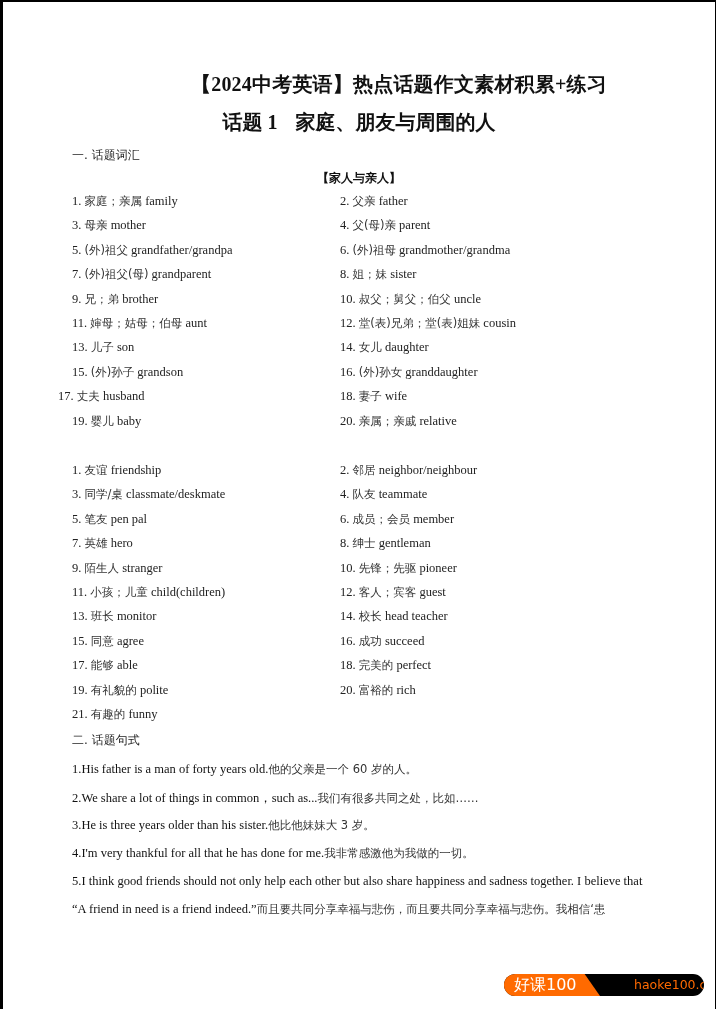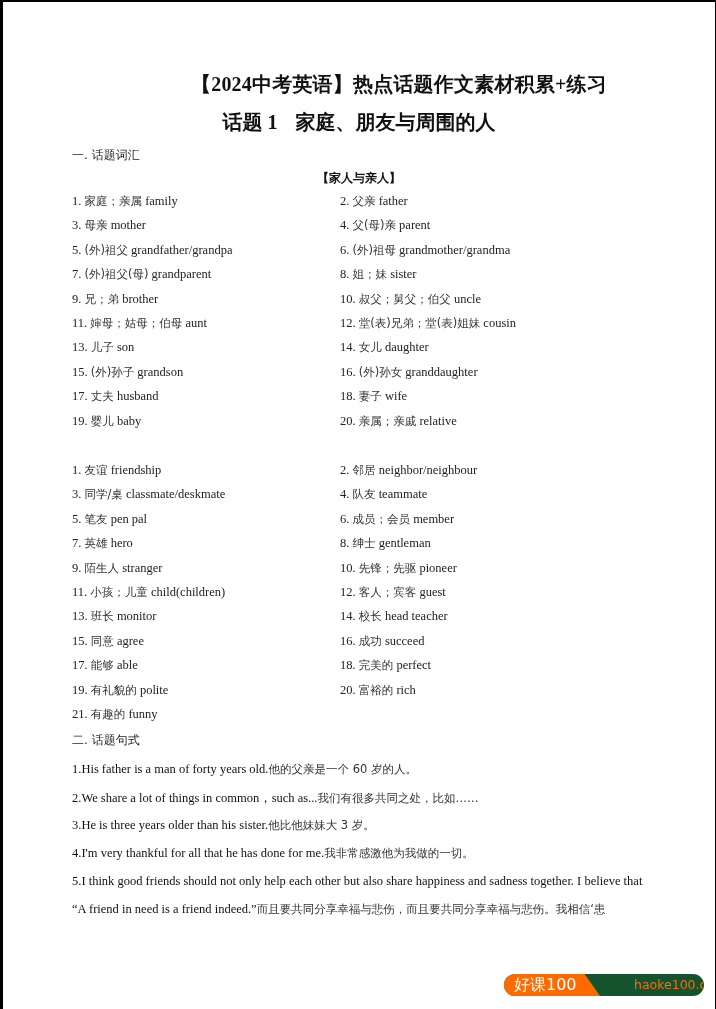--- a/index.html
+++ b/index.html
@@ -41,21 +41,21 @@
   }
   .sent {
     font-size: 12.5px; color: #111;
   }
   .sent .cn {
     font-family: "DejaVu Sans", "Liberation Sans", sans-serif;
     font-size: 11.5px; color: #333;
   }
   .watermark {
     position: absolute; left: 501px; top: 972px; width: 200px; height: 22px;
-    border-radius: 11px; background: #14532d; overflow: hidden;
+    border-radius: 11px; background: #000000; overflow: hidden;
   }
   .wm-left {
     position: absolute; left: 0; top: 0; height: 22px; width: 96px;
     background: #ff6a00; color: #fff;
     clip-path: polygon(0 0, 84% 0, 100% 100%, 0 100%);
     font-family: "DejaVu Sans", "Liberation Sans", sans-serif;
     font-size: 16px; line-height: 22px; padding-left: 10px; box-sizing: border-box;
   }
   .wm-right {
     position: absolute; left: 102px; top: 0; height: 24px; line-height: 22px;
@@ -89,21 +89,21 @@
       <div class="abs vocab" style="left: 69px; top: 265.2px;"><span>7.</span> <span class="cn">(外)祖父(母)</span> <span>grandparent</span></div>
       <div class="abs vocab" style="left: 337px; top: 265.2px;"><span>8.</span> <span class="cn">姐；妹</span> <span>sister</span></div>
       <div class="abs vocab" style="left: 69px; top: 289.6px;"><span>9.</span> <span class="cn">兄；弟</span> <span>brother</span></div>
       <div class="abs vocab" style="left: 337px; top: 289.6px;"><span>10.</span> <span class="cn">叔父；舅父；伯父</span> <span>uncle</span></div>
       <div class="abs vocab" style="left: 69px; top: 314px;"><span>11.</span> <span class="cn">婶母；姑母；伯母</span> <span>aunt</span></div>
       <div class="abs vocab" style="left: 337px; top: 314px;"><span>12.</span> <span class="cn">堂(表)兄弟；堂(表)姐妹</span> <span>cousin</span></div>
       <div class="abs vocab" style="left: 69px; top: 338.4px;"><span>13.</span> <span class="cn">儿子</span> <span>son</span></div>
       <div class="abs vocab" style="left: 337px; top: 338.4px;"><span>14.</span> <span class="cn">女儿</span> <span>daughter</span></div>
       <div class="abs vocab" style="left: 69px; top: 362.8px;"><span>15.</span> <span class="cn">(外)孙子</span> <span>grandson</span></div>
       <div class="abs vocab" style="left: 337px; top: 362.8px;"><span>16.</span> <span class="cn">(外)孙女</span> <span>granddaughter</span></div>
-      <div class="abs vocab" style="left: 69px; top: 387.2px;"><span>17.</span> <span class="cn">丈夫</span> <span>husband</span></div>
+      <div class="abs vocab" style="left: 55px; top: 387.2px;"><span>17.</span> <span class="cn">丈夫</span> <span>husband</span></div>
       <div class="abs vocab" style="left: 337px; top: 387.2px;"><span>18.</span> <span class="cn">妻子</span> <span>wife</span></div>
       <div class="abs vocab" style="left: 69px; top: 411.6px;"><span>19.</span> <span class="cn">婴儿</span> <span>baby</span></div>
       <div class="abs vocab" style="left: 337px; top: 411.6px;"><span>20.</span> <span class="cn">亲属；亲戚</span> <span>relative</span></div>
     </div>
 
 
   <div id="group1">
       <div class="abs vocab" style="left: 69px; top: 461px;"><span>1.</span> <span class="cn">友谊</span> <span>friendship</span></div>
       <div class="abs vocab" style="left: 337px; top: 461px;"><span>2.</span> <span class="cn">邻居</span> <span>neighbor/neighbour</span></div>
       <div class="abs vocab" style="left: 69px; top: 485.4px;"><span>3.</span> <span class="cn">同学/桌</span> <span>classmate/deskmate</span></div>

